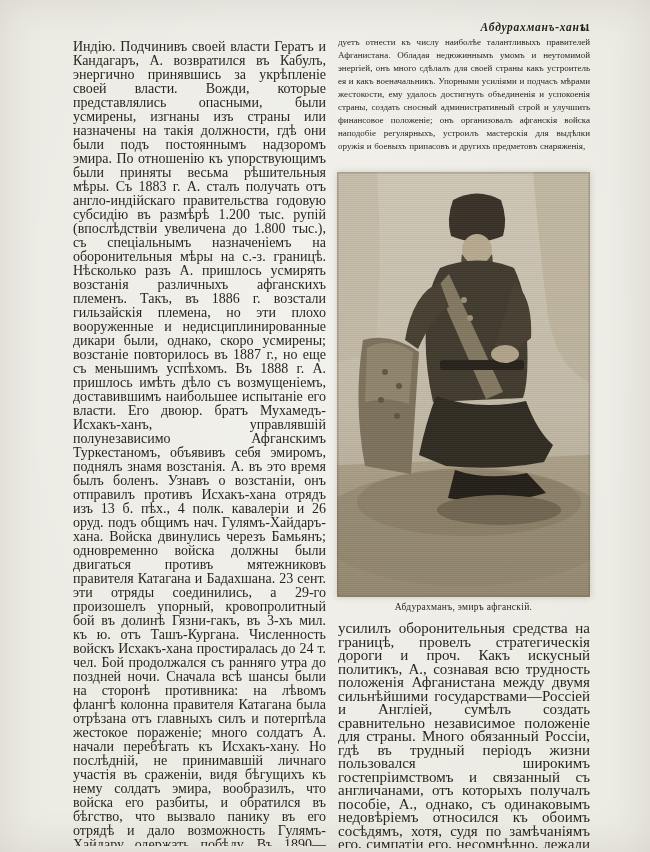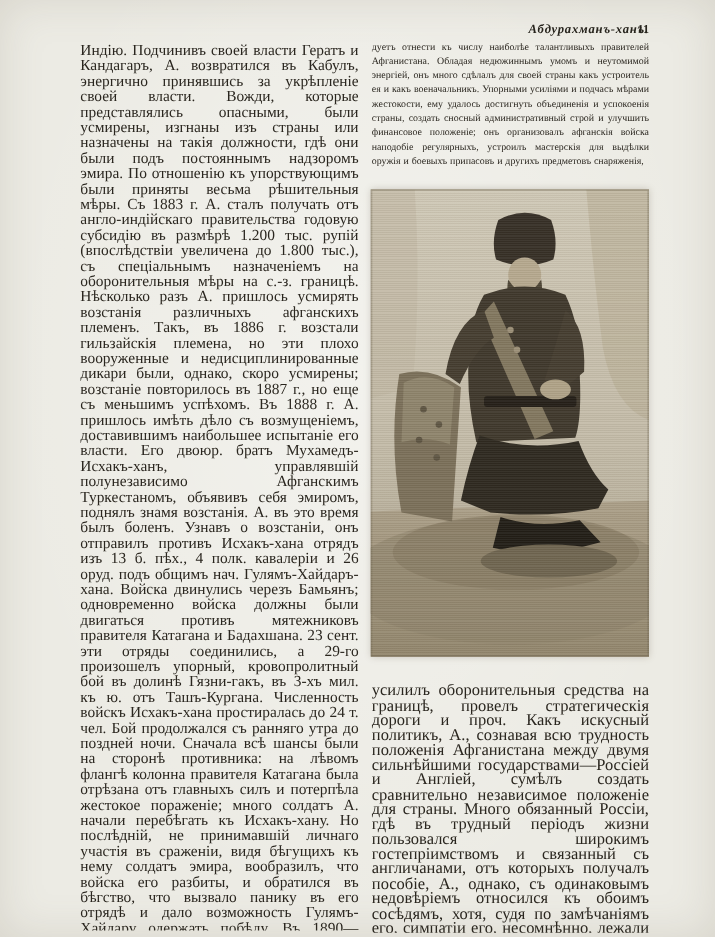--- a/index.html
+++ b/index.html
@@ -108,16 +108,17 @@
 
       <path d="M99 224 q42 15 90 5 q11 30 27 44 l-9 17 q-46 9 -98 4 l-27 -11 q7 -33 17 -59 z" fill="#2e2920"></path>
       <path d="M118 298 q32 11 72 3 l19 20 q-52 15 -98 5 z" fill="#211d16"></path>
       <ellipse cx="162" cy="338" rx="62" ry="15" fill="#6f6550"></ellipse>
 
       <rect x="0" y="0" width="253" height="425" fill="none" stroke="#6e6450" stroke-width="3" opacity="0.35"></rect>
     </svg>
     <div class="halftone"></div>
   </div>
 
+  <div class="photo-caption">Абдурахманъ, эмиръ афганскій.</div>
 
   <div class="body-text col-right-bottom">усилилъ оборонительныя средства на границѣ, провелъ стратегическія дороги и проч. Какъ искусный политикъ, А., сознавая всю трудность положенія Афганистана между двумя сильнѣйшими государствами—Россіей и Англіей, сумѣлъ создать сравнительно независимое положеніе для страны. Много обязанный Россіи, гдѣ въ трудный періодъ жизни пользовался широкимъ гостепріимствомъ и связанный съ англичанами, отъ которыхъ получалъ пособіе, А., однако, съ одинаковымъ недовѣріемъ относился къ обоимъ сосѣдямъ, хотя, судя по замѣчаніямъ его, симпатіи его, несомнѣнно, лежали больше на сторонѣ Россіи. А. держался своеобразнаго взгляда на доступъ въ Афганистанъ иностранцевъ и на разрѣшеніе имъ предпріятій. Онъ всѣми мѣрами препятствовалъ въѣзду чужеземцевъ и категорически отклонялъ</div>
 
 </div>
 
 </body></html>

